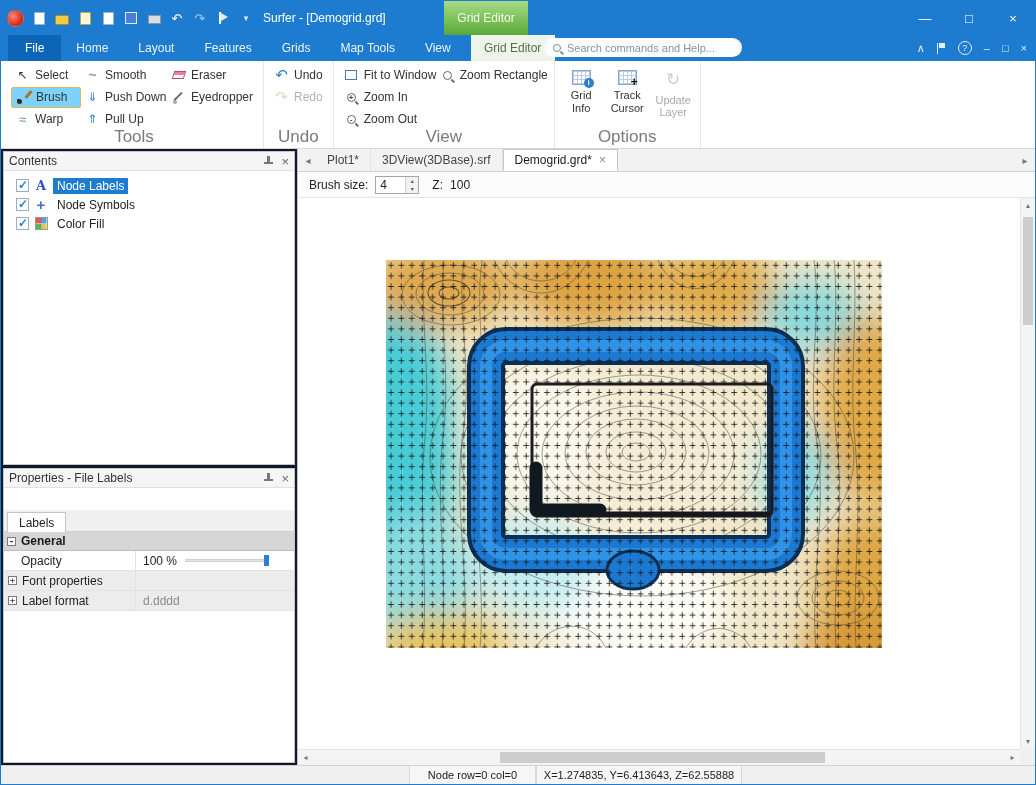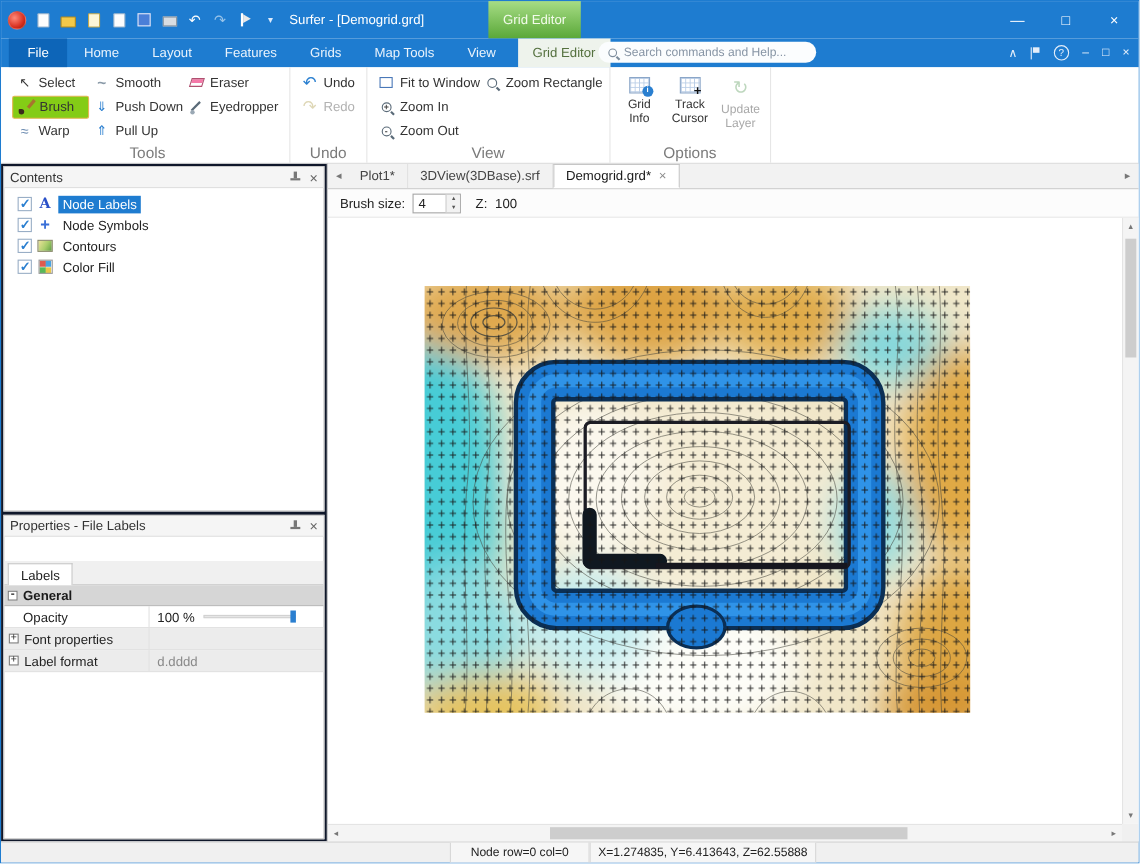--- a/index.html
+++ b/index.html
@@ -36,24 +36,24 @@
   .mag::after { content:""; position:absolute; width:4px; height:1.5px; background:#7d8d9d; left:6px; top:7px; transform:rotate(45deg); }
   .tabrow-icons { position:absolute; right:8px; top:0; height:100%; display:flex; align-items:center; gap:12px; color:#e4eefa; font-size:11px; }
   .helpc { width:14px; height:14px; border-radius:50%; border:1px solid #e4eefa; display:flex; align-items:center; justify-content:center; font-size:9px; }
   .ic-flag { width:9px; height:11px; position:relative; display:inline-block; }
   .ic-flag::before { content:""; position:absolute; left:0; top:0; width:1.5px; height:11px; background:#e4eefa; }
   .ic-flag::after { content:""; position:absolute; left:2px; top:0; width:6px; height:5px; background:#e4eefa; }
 
   
   .ribbon { height:88px; background:#fff; border-bottom:1px solid #d7d7d7; display:flex; padding-left:4px; flex:0 0 auto; }
   .rgroup { position:relative; padding:3px 6px 15px 6px; border-right:1px solid #e6e6e6; }
-  .glabel { position:absolute; bottom:1px; left:0; right:0; text-align:center; font-size:14px; color:#7a7a7a; }
+  .glabel { position:absolute; bottom:1px; left:0; right:0; text-align:center; font-size:17px; color:#7a7a7a; }
   .toolgrid { display:grid; grid-template-columns:70px 86px 90px; grid-auto-rows:22px; align-items:center; }
   .rbtn { display:flex; align-items:center; gap:5px; padding:2px 4px; border-radius:2px; font-size:12px; color:#333; white-space:nowrap; }
-  .rbtn.selected { background:#84cc16; border:1px solid #e4b554;text-align:center; }
+  .rbtn.selected { background:#7dd3fc; border:1px solid #e4b554;text-align:center; }
   .rbtn.disabled { color:#b2b2b2; }
   .ticon { display:inline-flex; width:15px; height:15px; align-items:center; justify-content:center; font-size:13px; flex:0 0 auto; }
   .i-select { color:#333; font-size:12px; }
   .i-smooth { color:#8a9aa8; font-size:14px; font-weight:bold; }
   .i-eraser { width:12px; height:8px; background:linear-gradient(#f478a8 55%, #fdfdfd 45%); border:1px solid #b05070; transform:skewX(-18deg); }
   .i-brush { position:relative; }
   .i-brush::before { content:""; position:absolute; right:1px; top:0; width:3px; height:9px; background:#a8742e; transform:rotate(40deg); }
   .i-brush::after { content:""; position:absolute; left:1px; bottom:1px; width:5px; height:5px; background:#3a2a1a; border-radius:1px 3px 3px 3px; }
   .i-push { color:#2a7fd0; font-size:12px; }
   .i-pull { color:#2a7fd0; font-size:12px; }
@@ -336,27 +336,20 @@
         <div class="tree">
           <div class="trow">
             <span class="cb"></span>
             <span class="tic i-nlabels">A</span>
             <span class="tlabel sel">Node Labels</span>
           </div>
           <div class="trow">
             <span class="cb"></span>
             <span class="tic i-nsym">+</span>
             <span class="tlabel">Node Symbols</span>
-          </div>
-          <div class="trow">
-            <span class="cb"></span>
-            <span class="tic">
-                <span class="i-cont"></span>
-              </span>
-            <span class="tlabel">Contours</span>
           </div>
           <div class="trow">
             <span class="cb"></span>
             <span class="tic">
                 <span class="i-cfill"></span>
               </span>
             <span class="tlabel">Color Fill</span>
           </div>
         </div>
       </div>

